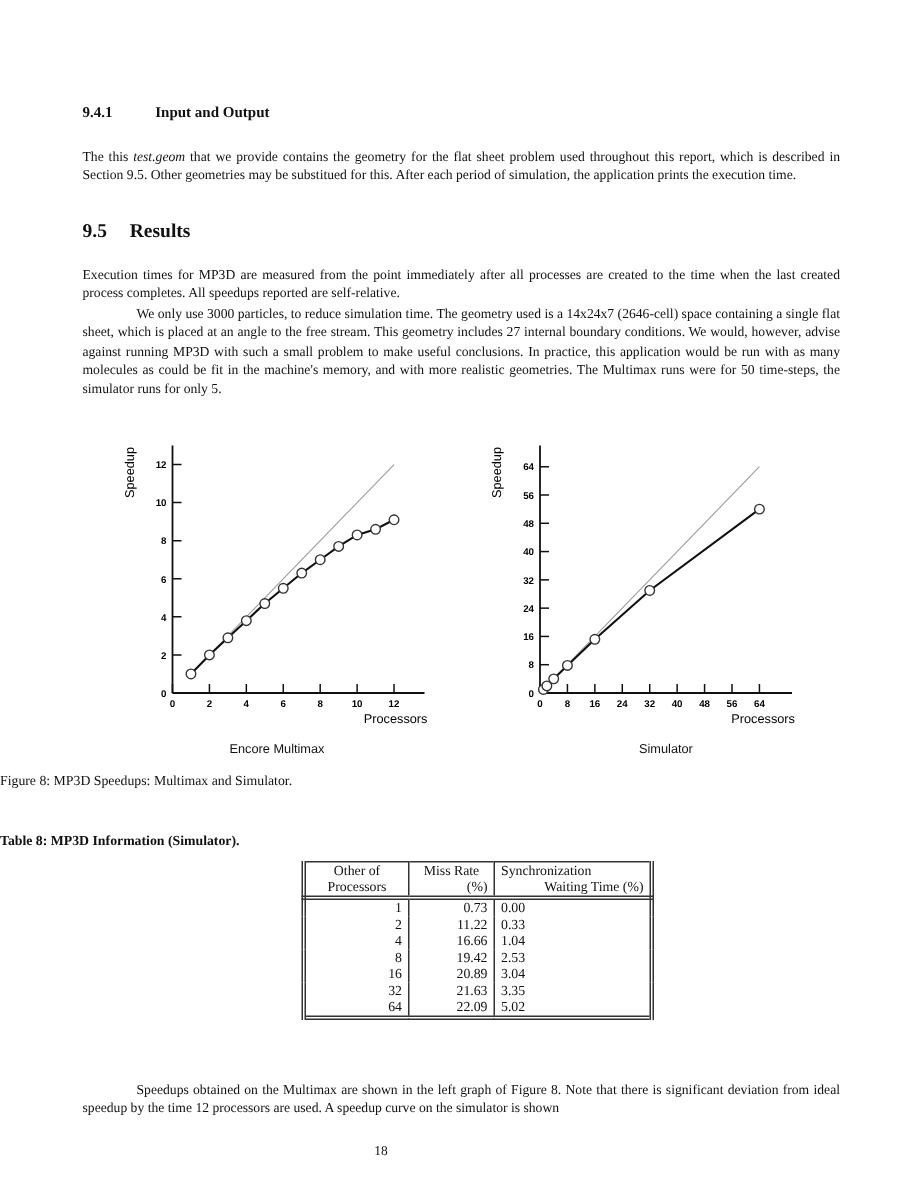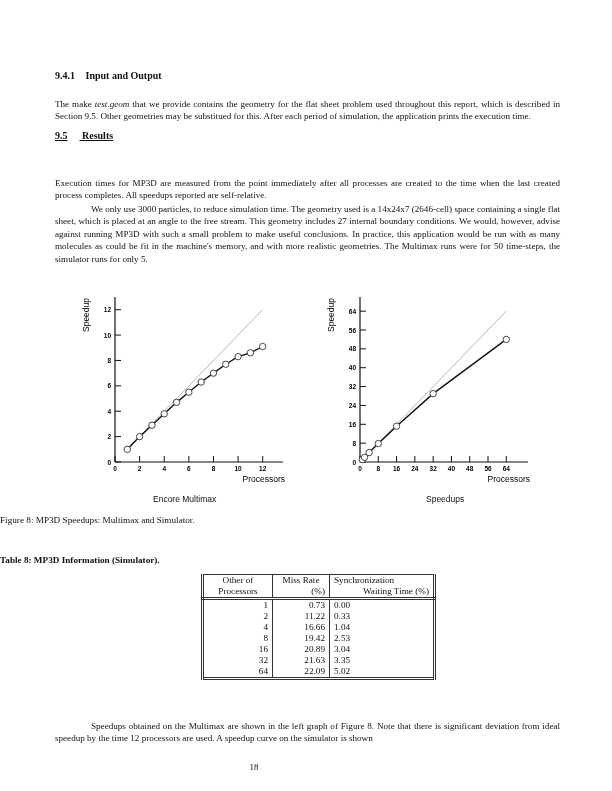--- a/index.html
+++ b/index.html
@@ -1,23 +1,23 @@
 <!DOCTYPE html>
 <html><head>
 <meta charset="utf-8">
 <style>
   html, body { margin: 0; padding: 0; background: #fff; }
   body { width: 612px; height: 791px; position: relative; overflow: hidden;
          font-family: "Liberation Serif", "DejaVu Serif", serif; color: #111; }
   .abs { position: absolute; }
   .h3 { left: 55px; top: 70px; font-size: 10px; font-weight: bold; }
-  .h3 .num { margin-right: 8px; }
+  .h3 .num { margin-right: 26px; }
   .p { font-size: 9.1px; line-height: 12.4px; text-align: justify; width: 505px; left: 55px; }
   .p1 { top: 98px; }
-  .h2 { left: 55px; top: 130px; font-size: 10px; font-weight: bold; text-decoration: underline; }
+  .h2 { left: 55px; top: 146px; font-size: 13px; font-weight: bold; }
   .h2 .num { margin-right: 12px; }
   .p2 { top: 177px; }
   .p3 { top: 203px; text-indent: 36px; }
   .p4 { top: 720px; text-indent: 36px; }
   .chart { position: absolute; }
   .chart text { font-family: "Liberation Sans", "DejaVu Sans", sans-serif; }
   .sublabel { font-family: "Liberation Sans", "DejaVu Sans", sans-serif; font-size: 8.5px; }
   .caption { font-size: 9.2px; left: 0; width: 612px; text-align: left; }
   table.t { position: absolute; left: 201px; top: 574px; border-collapse: collapse;
             font-size: 9.2px; border-top: 1.5px solid #333; border-bottom: 3px double #333; }
@@ -33,21 +33,21 @@
 </style>
 </head>
 <body>
 
 <div class="abs h3">
   <span class="num">9.4.1</span>
   <span>Input and Output</span>
 </div>
 
 <div class="abs p p1">
-  <span>The make </span><i>test.geom</i><span> that we provide contains the geometry for the flat sheet problem used throughout this report, which is described in Section 9.5. Other geometries may be substitued for this. After each period of simulation, the application prints the execution time.</span>
+  <span>The this </span><i>test.geom</i><span> that we provide contains the geometry for the flat sheet problem used throughout this report, which is described in Section 9.5. Other geometries may be substitued for this. After each period of simulation, the application prints the execution time.</span>
 </div>
 
 <div class="abs h2">
   <span class="num">9.5</span>
   <span>Results</span>
 </div>
 
 <div class="abs p p2">Execution times for MP3D are measured from the point immediately after all processes are created to the time when the last created process completes. All speedups reported are self-relative.</div>
 <div class="abs p p3">We only use 3000 particles, to reduce simulation time. The geometry used is a 14x24x7 (2646-cell) space containing a single flat sheet, which is placed at an angle to the free stream. This geometry includes 27 internal boundary conditions. We would, however, advise against running MP3D with such a small problem to make useful conclusions. In practice, this application would be run with as many molecules as could be fit in the machine's memory, and with more realistic geometries. The Multimax runs were for 50 time-steps, the simulator runs for only 5.</div>
 
@@ -146,21 +146,21 @@
     <circle cx="42.285714285714285" cy="174.64285714285714" r="3.2" fill="#fff" stroke="#333" stroke-width="0.9"></circle>
     <circle cx="44.57142857142857" cy="172.28571428571428" r="3.2" fill="#fff" stroke="#333" stroke-width="0.9"></circle>
     <circle cx="49.14285714285714" cy="167.57142857142858" r="3.2" fill="#fff" stroke="#333" stroke-width="0.9"></circle>
     <circle cx="58.285714285714285" cy="158.6142857142857" r="3.2" fill="#fff" stroke="#333" stroke-width="0.9"></circle>
     <circle cx="76.57142857142857" cy="141.17142857142858" r="3.2" fill="#fff" stroke="#333" stroke-width="0.9"></circle>
     <circle cx="113.14285714285714" cy="108.64285714285714" r="3.2" fill="#fff" stroke="#333" stroke-width="0.9"></circle>
     <circle cx="186.28571428571428" cy="54.42857142857143" r="3.2" fill="#fff" stroke="#333" stroke-width="0.9"></circle>
   </svg>
 
 <div class="abs sublabel" style="left:153px; top:494px;">Encore Multimax</div>
-<div class="abs sublabel" style="left:426px; top:494px;">Speedups</div>
+<div class="abs sublabel" style="left:426px; top:494px;">Simulator</div>
 
 <div class="abs caption" style="top:515px;">Figure 8: MP3D Speedups: Multimax and Simulator.</div>
 <div class="abs caption" style="top:555px;font-weight:bold;">Table 8: MP3D Information (Simulator).</div>
 
 <table class="t">
   <thead>
     <tr>
       <th class="c1"><span>Other of</span><br><span>Processors</span></th>
       <th class="c2"><span>Miss Rate</span><br><span style="display:block;text-align:right">(%)</span></th>
       <th class="c3">

